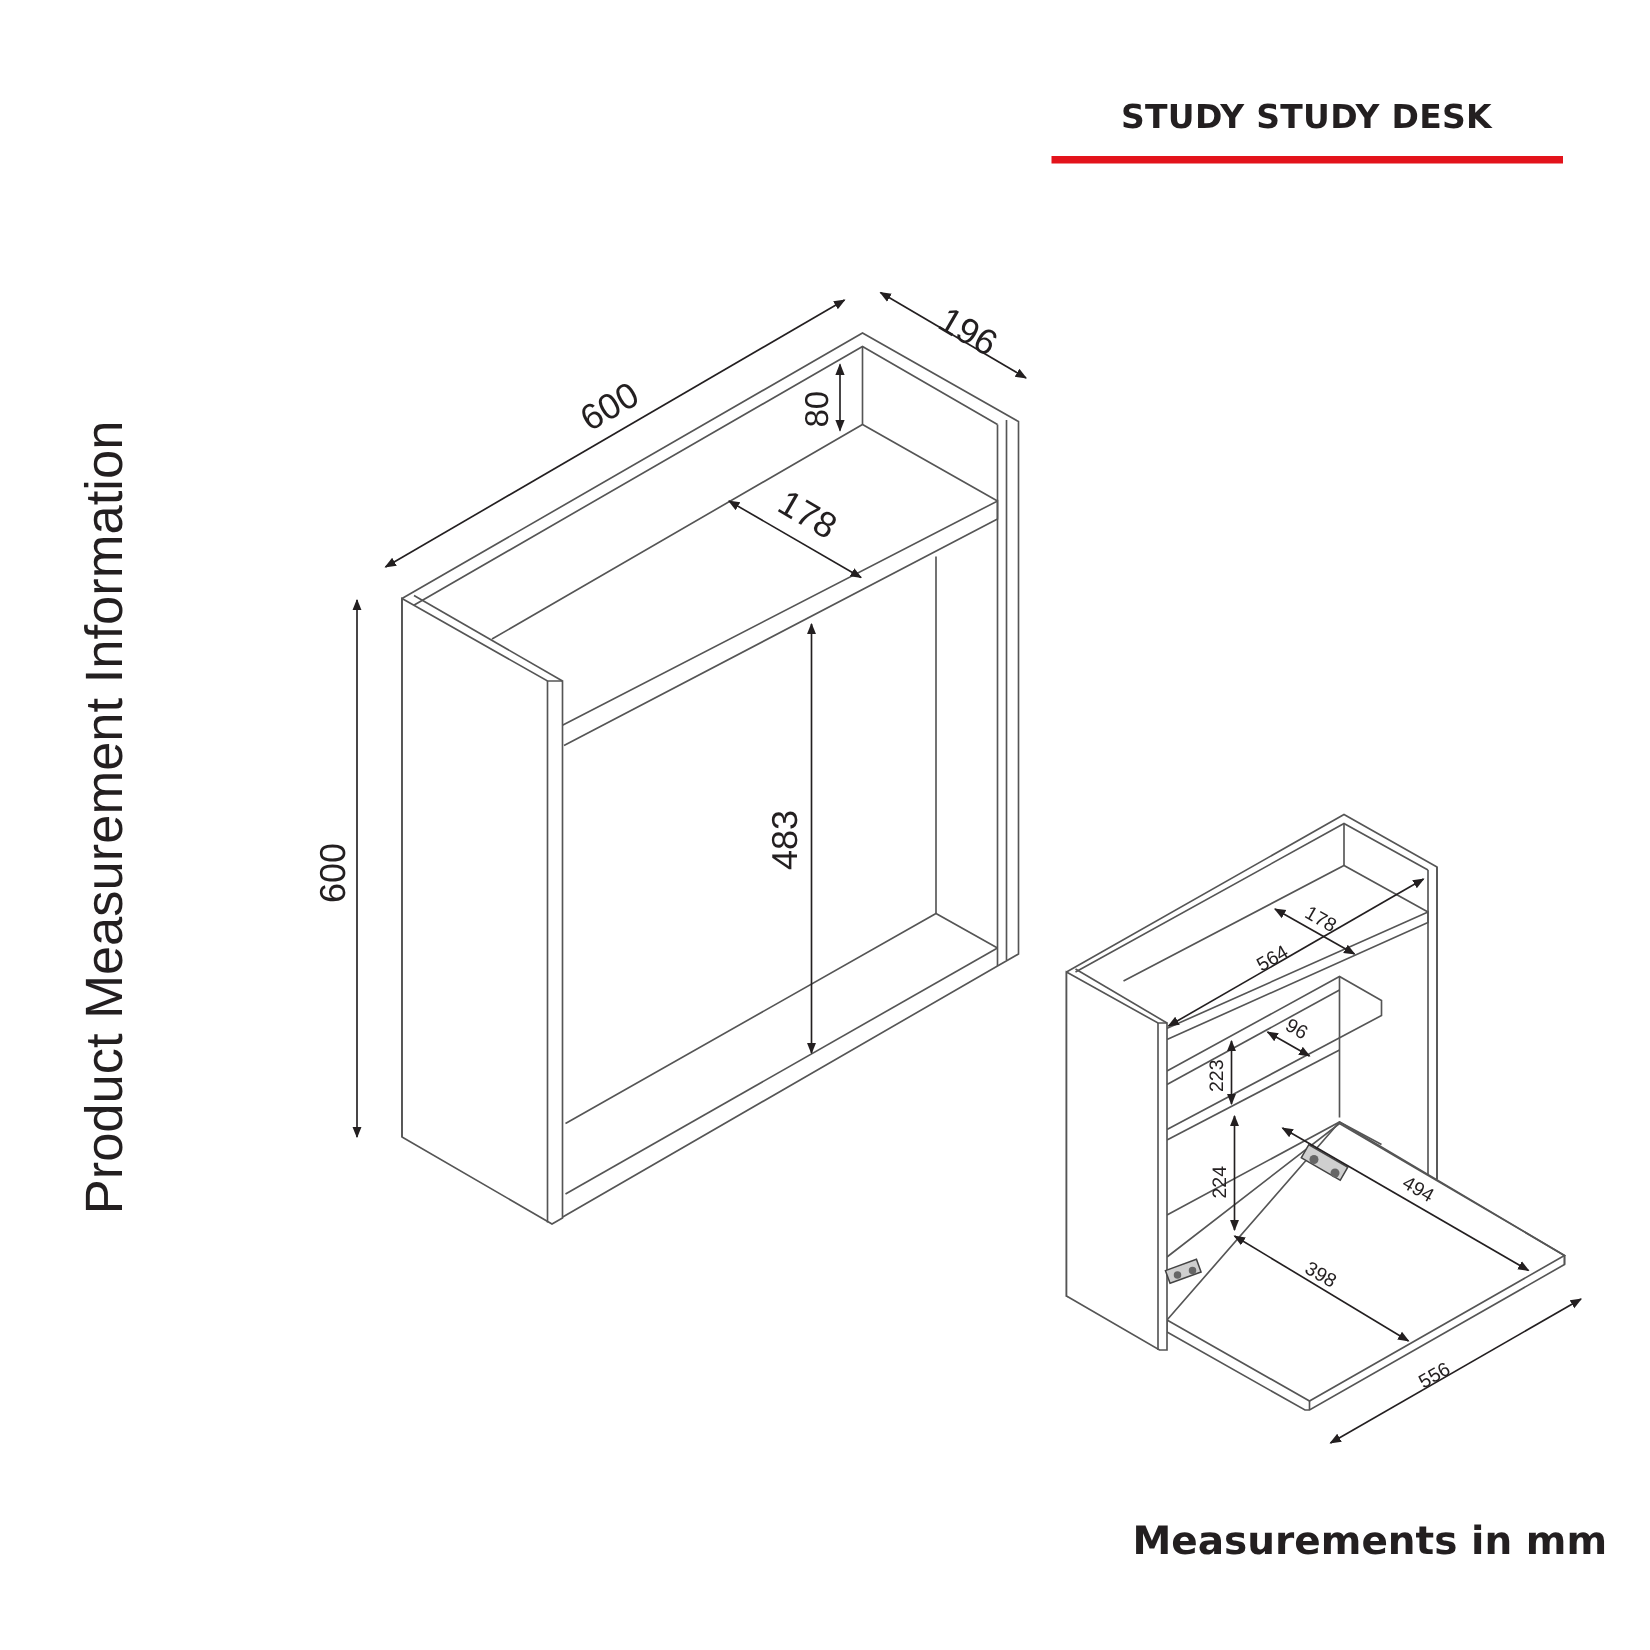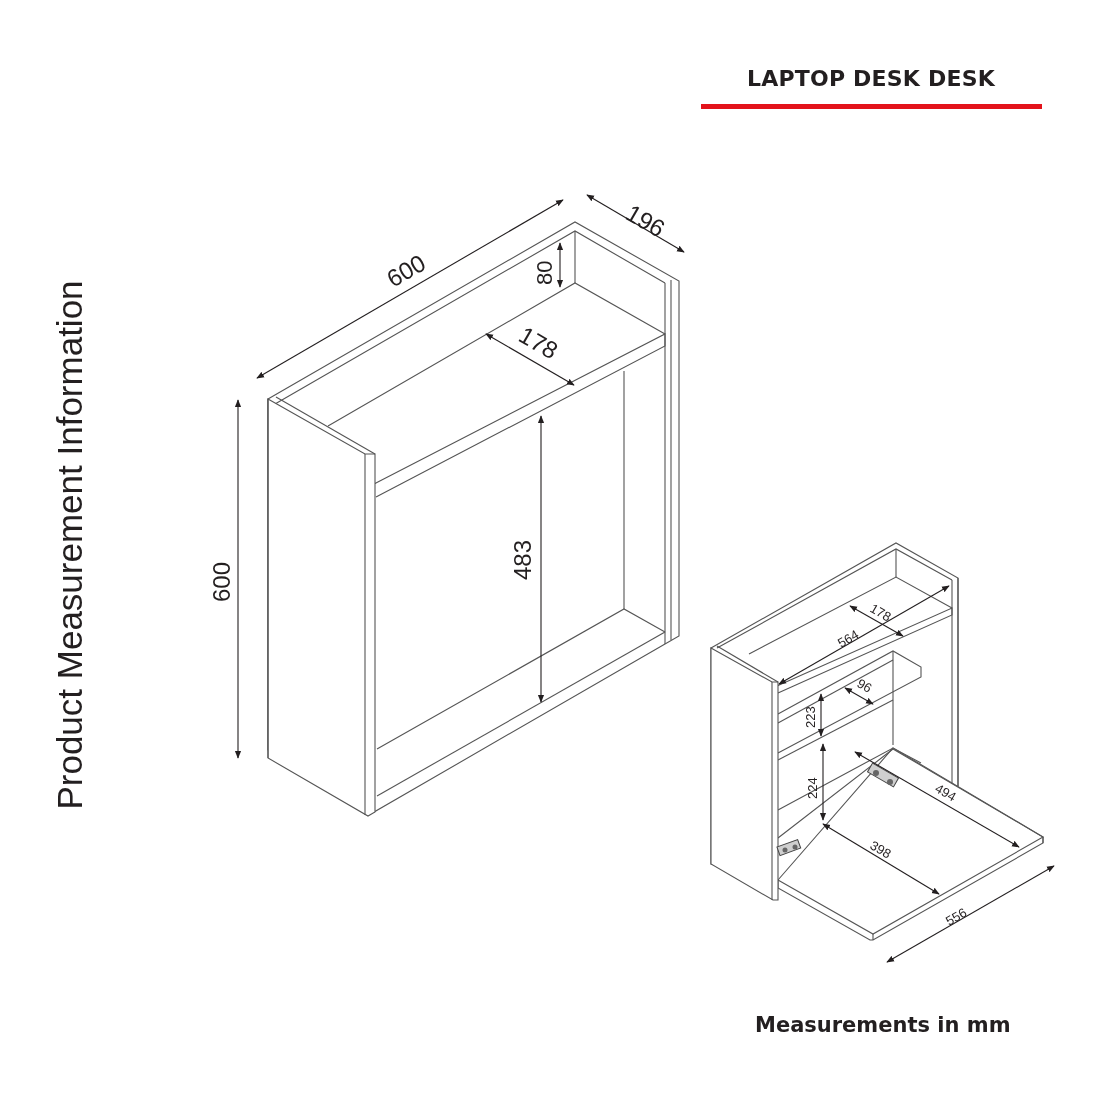--- a/index.html
+++ b/index.html
@@ -9,33 +9,33 @@
     position: absolute; left: 700px; top: 66px; width: 342px; text-align: center;
     font-family: "DejaVu Sans", sans-serif; font-weight: bold; font-size: 22px; color: #231f20; letter-spacing: 0.2px;
   }
   .title-rule { position: absolute; left: 701px; top: 104px; width: 341px; height: 5px; }
   .side-label {
     position: absolute; left: 70px; top: 545px; transform: translate(-50%, -50%) rotate(-90deg);
     white-space: nowrap; font-family: "Liberation Sans", sans-serif; font-size: 35px; color: #231f20;
   }
   .units {
     position: absolute; left: 755px; top: 1013px;
-    font-family: "DejaVu Sans", sans-serif; font-weight: bold; font-size: 21px; color: #231f20;
+    font-family: "DejaVu Sans", sans-serif; font-weight: bold; font-size: 26px; color: #231f20;
   }
   svg text { font-family: "Liberation Sans", sans-serif; fill: #231f20; }
   .edge { fill: none; stroke: #555555; stroke-width: 1.1; }
   .panel { fill: #ffffff; stroke: #555555; stroke-width: 1.1; }
   .dim { stroke: #231f20; stroke-width: 1.1; fill: none; }
 </style>
 </head>
 <body>
 
 <div id="stage">
 
-  <div class="title">LAPTOP DESK DESK</div>
+  <div class="title">STUDY STUDY DESK</div>
   <div class="title-rule" style="background:#e3131b"></div>
 
   <div class="side-label">Product Measurement Information</div>
 
   <div class="units">Measurements in mm</div>
 
   <svg width="1100" height="1100" viewBox="0 0 1100 1100" style="position:absolute;left:0;top:0">
     <defs>
       <marker id="arr" viewBox="0 0 10 10" refX="9" refY="5" markerWidth="7" markerHeight="7" orient="auto-start-reverse">
         <path d="M0,1 L10,5 L0,9 z" fill="#231f20"></path>

